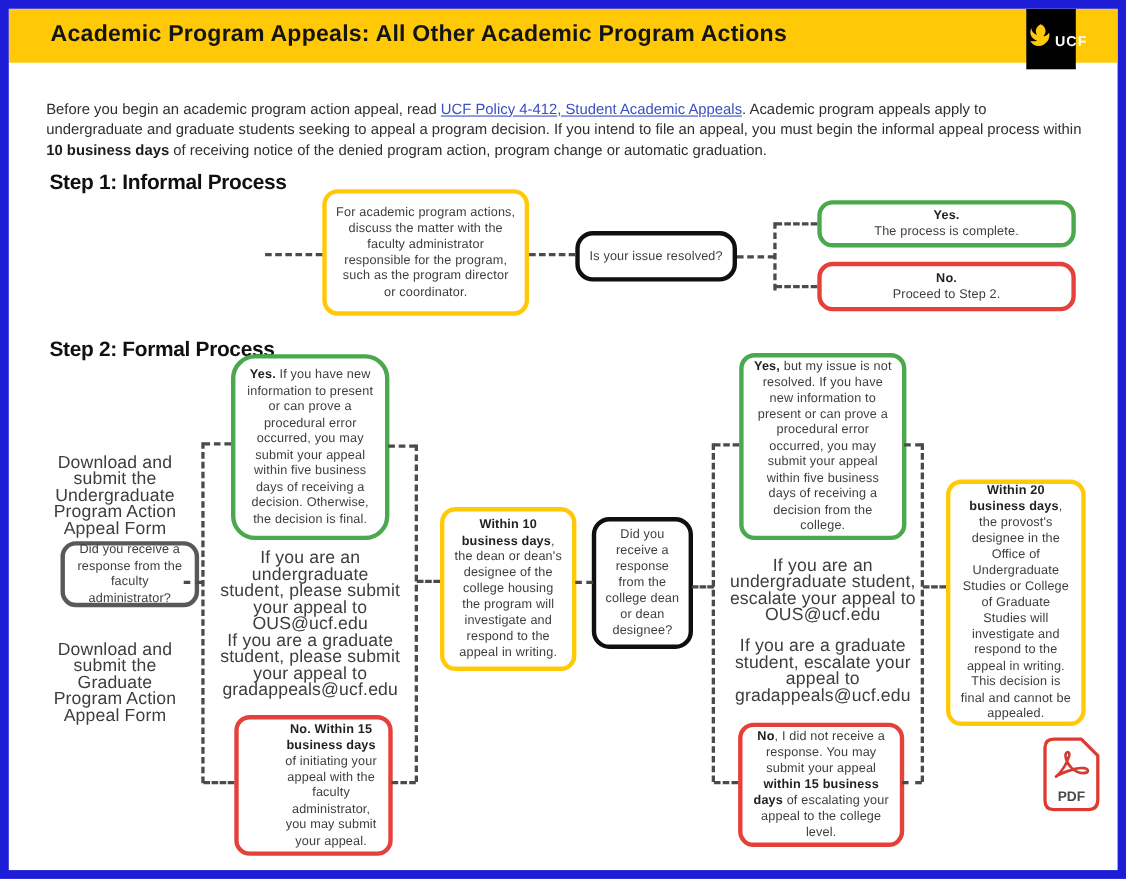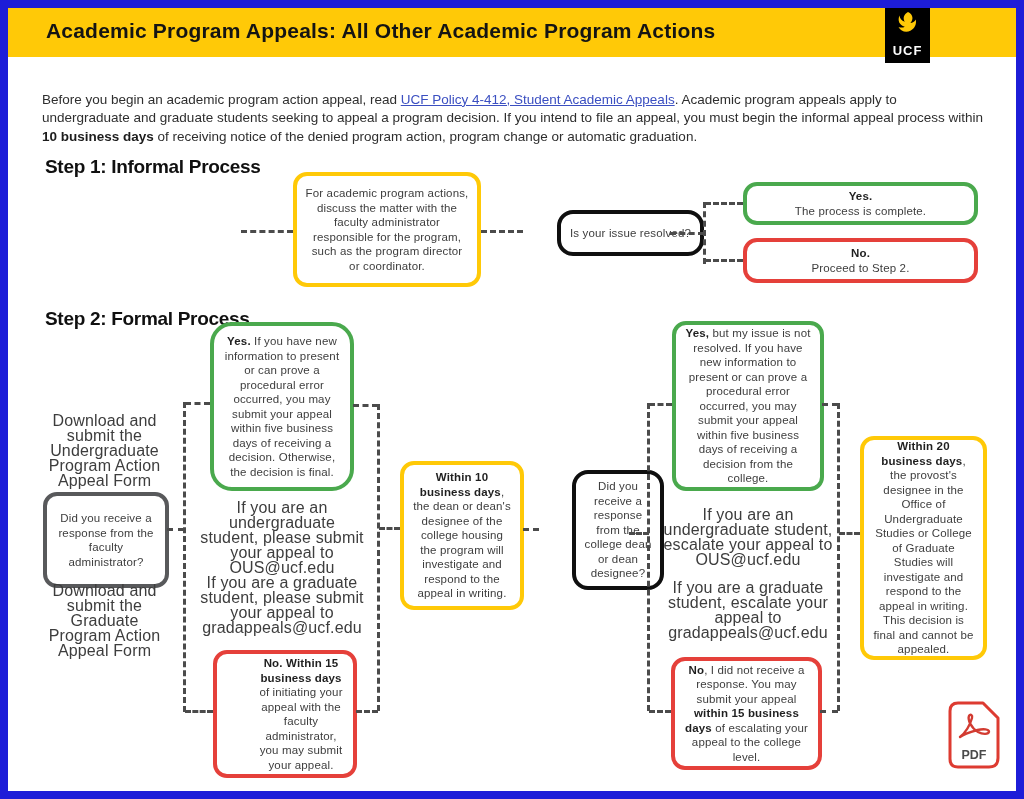--- a/index.html
+++ b/index.html
@@ -4,43 +4,43 @@
 <style>
   html,body{margin:0;padding:0;background:#fff;}
   #canvas{
     position:relative;width:1024px;height:799px;overflow:hidden;background:#fff;
     font-family:"Liberation Sans","DejaVu Sans",sans-serif;
     box-sizing:border-box;border:8px solid var(--border_blue,#1d1dd8);
   }
   
   .banner{position:absolute;left:0;top:0;width:1008px;height:49px;background:var(--ucf_gold,#ffc907);}
   .banner h1{position:absolute;left:38px;top:11px;margin:0;font-size:21px;font-weight:800;color:#141414;letter-spacing:.2px;}
-  .logo{position:absolute;left:877px;top:0;width:45px;height:55px;background:#000;display:flex;flex-direction:column;align-items:center;justify-content:flex-start;padding-top:3px;box-sizing:border-box;}
+  .logo{position:absolute;left:925px;top:0;width:45px;height:55px;background:#000;display:flex;flex-direction:row;align-items:center;justify-content:flex-start;padding-top:3px;box-sizing:border-box;}
   .logo .ucf-txt{color:#fdfdfd;font-weight:800;font-size:13px;letter-spacing:1px;margin-top:0px;}
   
   .intro{position:absolute;left:34px;top:69px;width:946px;font-size:13.5px;line-height:18.5px;color:#2e2e2e;}
   .intro a{color:#3b4fc1;text-decoration:underline;cursor:pointer;}
   .intro .b{font-weight:bold;color:#1c1c1c;}
   
   .step-heading{position:absolute;font-size:19px;font-weight:800;color:#101010;letter-spacing:-.3px;}
   
   .box{position:absolute;background:#fff;border-radius:14px;display:flex;align-items:center;justify-content:center;text-align:center;font-size:11.5px;line-height:14.5px;color:#3d3d3d;padding:5px 8px;box-sizing:border-box;letter-spacing:.15px;}
   .box .b,.note .b{font-weight:bold;color:#1f1f1f;}
   .blk{display:block;}
   .gray{border:4px solid var(--gray,#58595b);}
   .yellow{border:4px solid var(--ucf_gold,#ffc907);}
-  .blackb{border:4px solid #0f0f0f;border-radius:16px;margin-left:34px;}
+  .blackb{border:4px solid #0f0f0f;border-radius:16px;}
   .green{border:4px solid var(--green,#4aa94d);}
   .red{border:4px solid var(--red,#e5403a);}
   .note{position:absolute;text-align:center;font-size:16px;line-height:15px;color:#3d3d3d;letter-spacing:.15px;}
   
   .hd{position:absolute;border-top:3px dashed var(--dash,#4b4b4b);height:0;}
   .vd{position:absolute;border-left:3px dashed var(--dash,#4b4b4b);width:0;}
   
-  .pdf{position:absolute;left:940px;top:693px;width:44px;height:68px;cursor:pointer;}
+  .pdf{position:absolute;left:940px;top:662px;width:44px;height:68px;cursor:pointer;}
   .pdf svg{display:block;}
 </style>
 </head>
 <body>
 
 <div id="canvas">
 
   <div class="banner">
     <h1>Academic Program Appeals: All Other Academic Program Actions</h1>
   </div>
@@ -73,21 +73,21 @@
   <div class="hd" style="left:233px;top:222px;width:52px;"></div>
   <div class="hd" style="left:473px;top:222px;width:42px;"></div>
   <div class="hd" style="left:662px;top:224px;width:34px;"></div>
   <div class="vd" style="left:695px;top:194px;height:62px;"></div>
   <div class="hd" style="left:697px;top:194px;width:38px;"></div>
   <div class="hd" style="left:697px;top:251px;width:38px;"></div>
 
   <div class="step-heading" style="left:37px;top:300px;">Step 2: Formal Process</div>
 
   <div class="note" style="left:30px;top:405px;width:133px;">Download and submit  the Undergraduate Program Action Appeal Form</div>
-  <div class="box gray" style="left:35px;top:484px;width:126px;height:96px;">
+  <div class="box gray" style="left:47px;top:484px;width:126px;height:60px;">
     <div>Did you receive a response from the faculty administrator?</div>
   </div>
   <div class="note" style="left:30px;top:575px;width:133px;">Download and submit the Graduate Program Action Appeal Form</div>
 
   <div class="box green" style="left:202px;top:314px;width:144px;height:169px;border-radius:22px;">
     <div><span class="b">Yes. </span><span>If you have new information to present or can prove a procedural error occurred, you may submit your appeal within five business days of receiving a decision. Otherwise, the decision is final.</span></div>
   </div>
   <div class="note" style="left:190px;top:492px;width:168px;">If you are an undergraduate student, please submit your appeal to OUS@ucf.edu</div>
   <div class="note" style="left:190px;top:567px;width:168px;">If you are a graduate student, please submit your appeal to gradappeals@ucf.edu</div>
   <div class="box red" style="left:205px;top:642px;width:144px;height:128px;padding-left:40px;">

